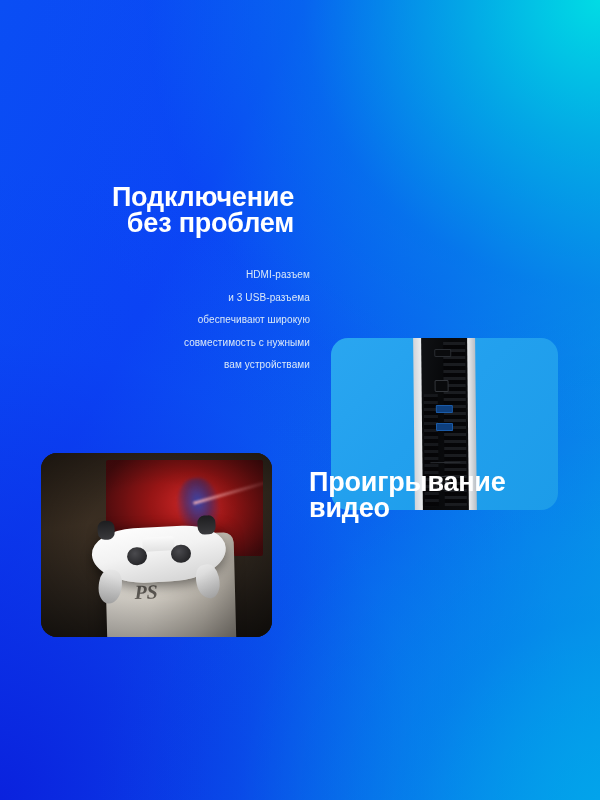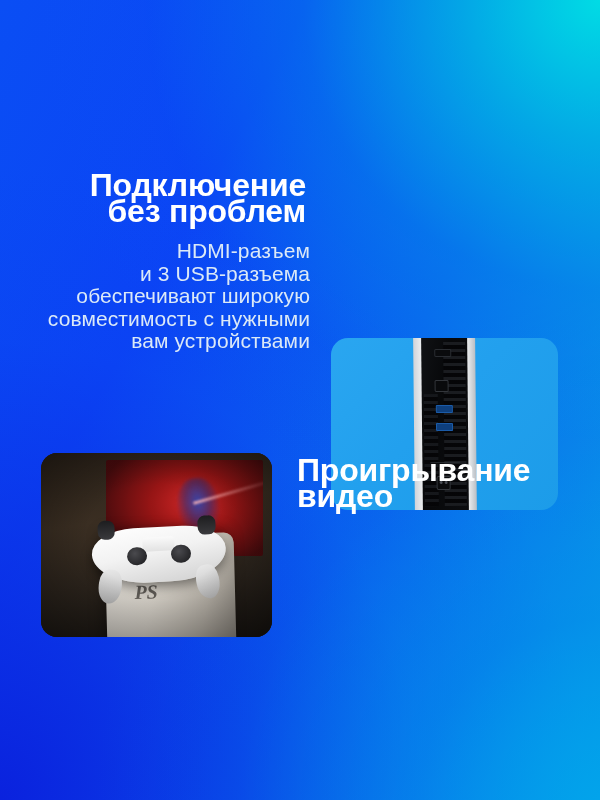--- a/index.html
+++ b/index.html
@@ -39,30 +39,30 @@
   }
   .s2-text {
     position: absolute;
     left: 293px;
     top: 0;
     width: 272px;
     text-align: left;
   }
   .headline {
     color: #ffffff;
-    font-size: 32px;
+    font-size: 27px;
     font-weight: bold;
     line-height: 26px;
     letter-spacing: -0.2px;
-    margin: 4px;
+    margin: 16px;
     white-space: pre-line;
   }
   .body-text {
     color: #dbe9f7;
-    font-size: 21px;
+    font-size: 10px;
     font-weight: 400;
     line-height: 22.5px;
     letter-spacing: 0.1px;
     margin: 0;
     padding-top: 12px;
     white-space: pre-line;
   }
 
   
   .ports-card {

